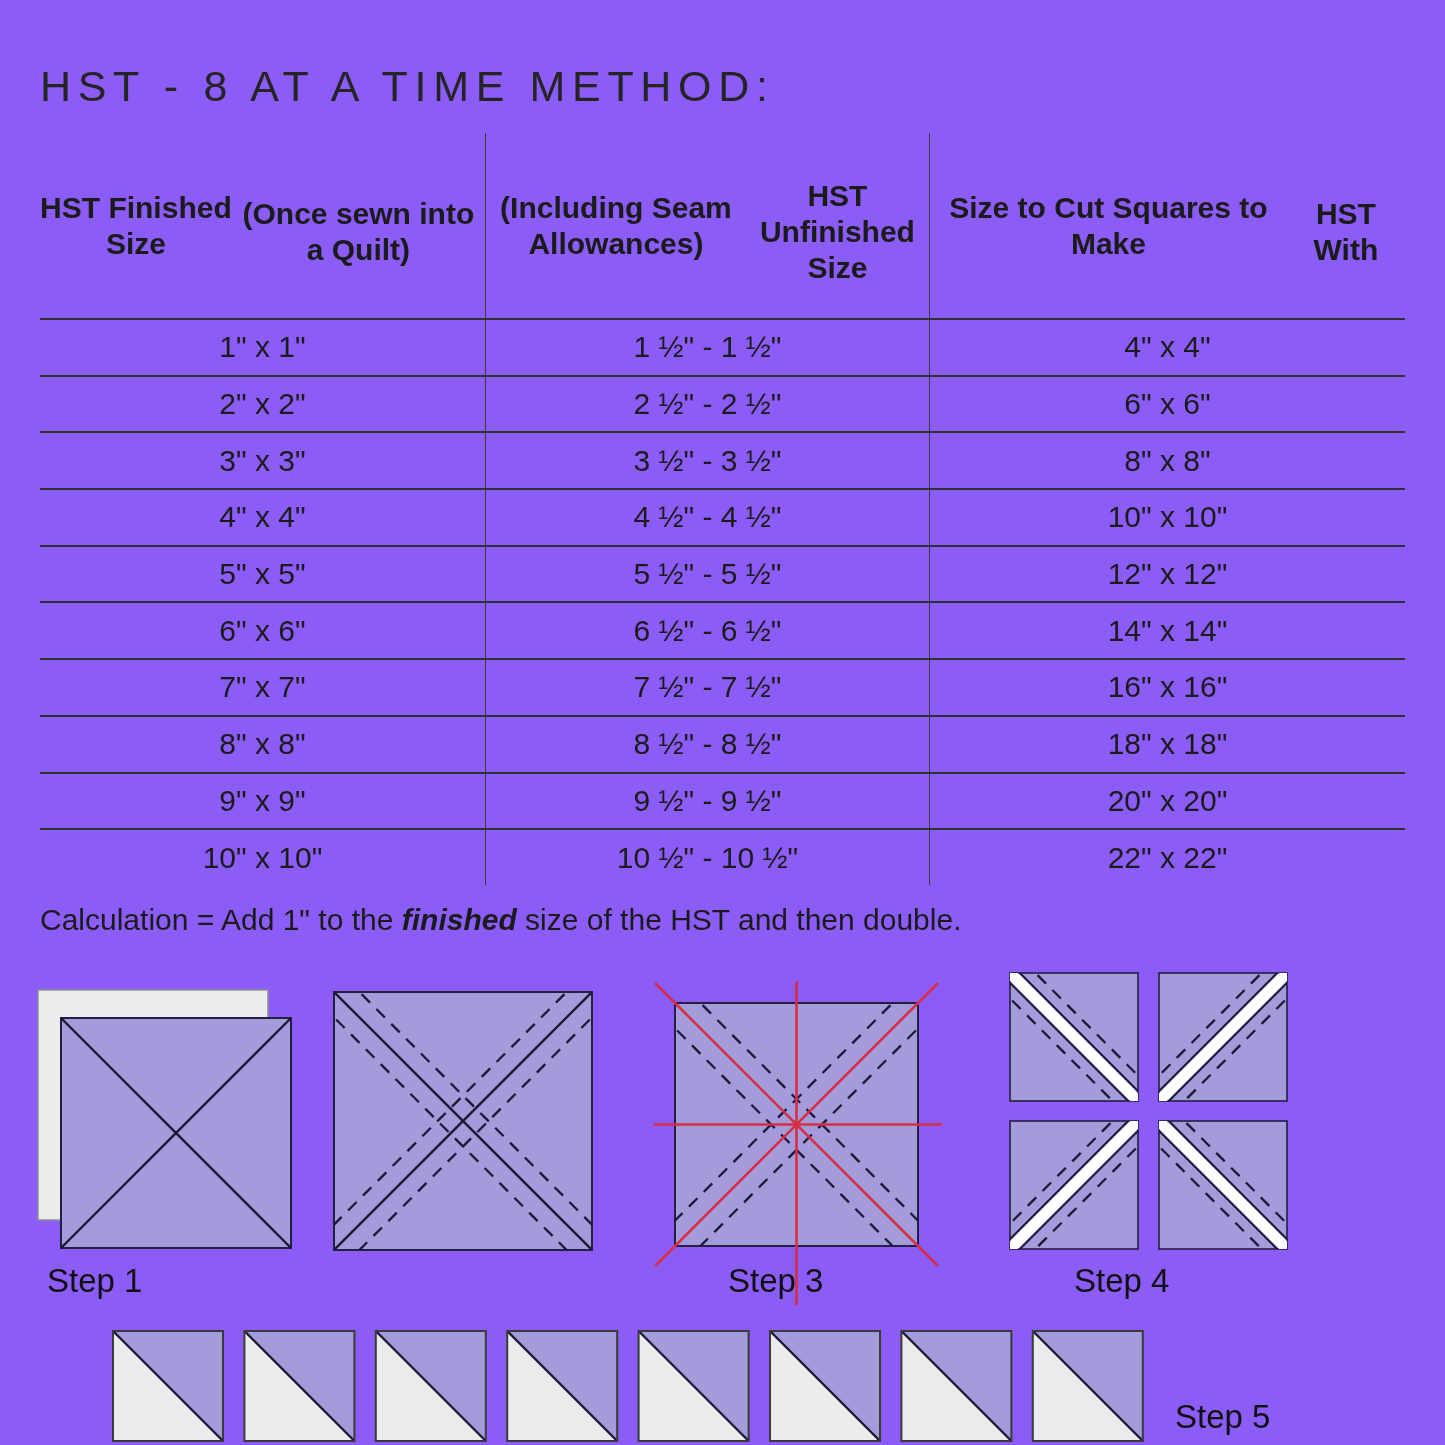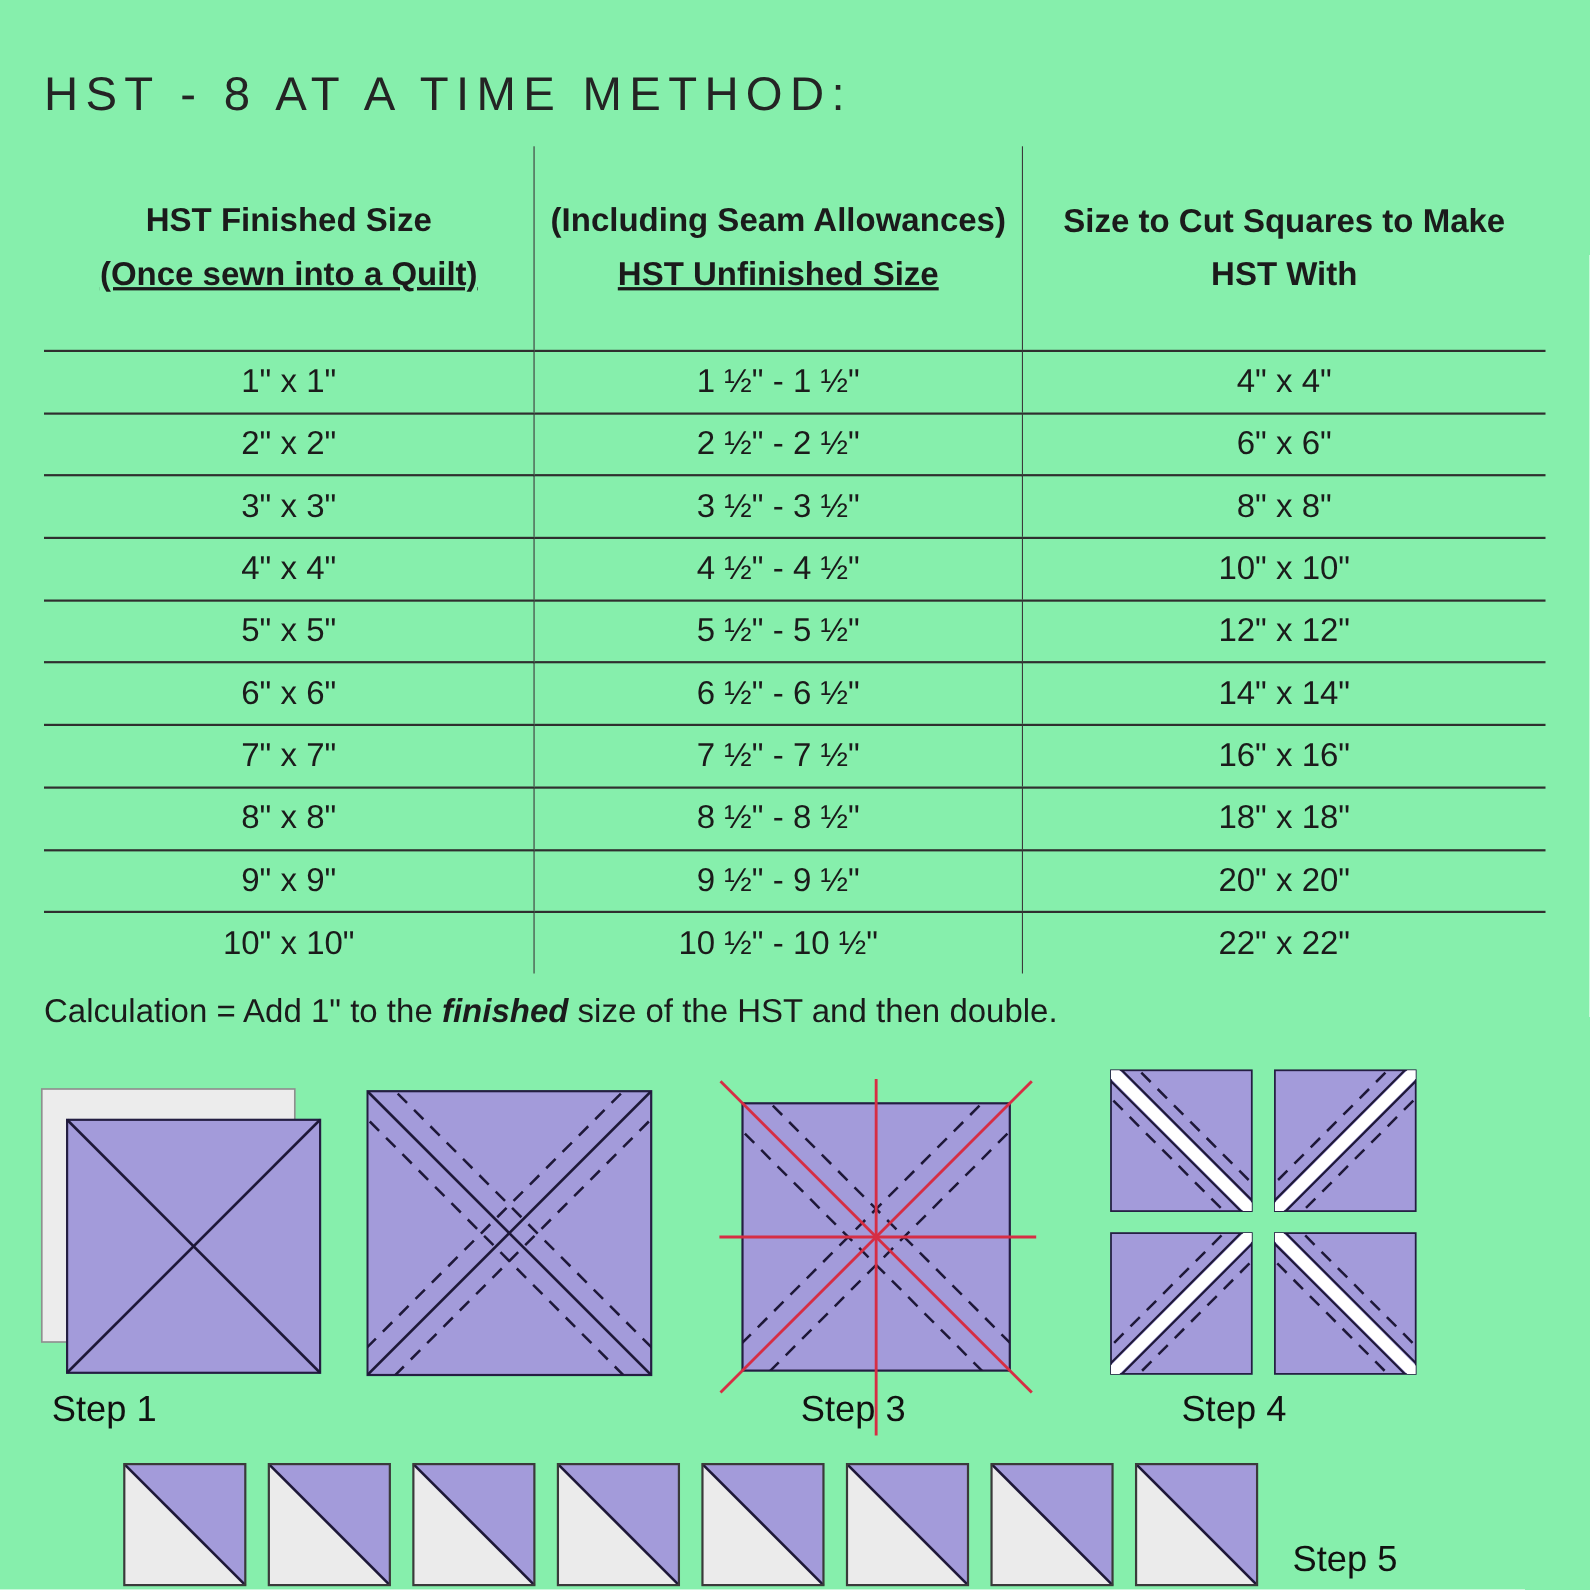--- a/index.html
+++ b/index.html
@@ -1,30 +1,30 @@
 <!DOCTYPE html>
 <html style="--purple: #a39bda; --lightgray: #ececec; --step5gray: #ebebeb; --outline: #241e42; --dashline: #1e1838; --red: #d62e44; --rule: #2f2f2f; --text: #1b1b1b; --grayborder: #8f8f8f;"><head>
 <meta charset="utf-8">
 <style>
   html,body{margin:0;padding:0;background:#fff;}
-  .canvas{position:relative;width:1445px;height:1445px;background:#86efac;overflow:hidden;
+  .canvas{position:relative;width:1445px;height:1445px;background:#8b5cf6;overflow:hidden;
           font-family:"Liberation Sans", sans-serif;color:var(--text);}
   .title{position:absolute;left:40px;top:62px;margin:0;font-size:43px;font-weight:400;
          letter-spacing:0.155em;color:#242424;white-space:nowrap;}
   
   .sizes-table{position:absolute;left:40px;top:133px;width:1365px;height:752px;
                display:grid;grid-template-columns:446px 444px 475px;
                grid-template-rows:185px repeat(10, 56.7px);}
-  .cell{display:flex;flex-direction:column;align-items:center;justify-content:center;
+  .cell{display:flex;flex-direction:row;align-items:center;justify-content:center;
         font-size:30px;line-height:1.2;text-align:center;}
   .c1,.c2{border-right:1.5px solid #3a3a3a;}
   .bd{border-top:2px solid var(--rule);flex-direction:row;}
   .hdr{font-weight:bold;}
   .hdr span{display:block;}
-  .hdr.c1 span + span,.hdr.c2 span + span{margin-top:13px;text-decoration:underline;}
+  .hdr.c1 span + span,.hdr.c2 span + span{margin-top:13px;}
   .hdr.c3 span + span{margin-top:12px;}
   .calc{position:absolute;left:40px;top:903px;margin:0;font-size:30px;}
   .calc b{font-weight:bold;font-style:italic;}
   .step-label{position:absolute;width:220px;margin-left:-110px;
               font-size:33px;color:#111;}
   svg{position:absolute;display:block;}
   .purple{fill:var(--purple);}
   .grayfill{fill:var(--lightgray);}
   .step5gray{fill:var(--step5gray);}
   .outline{stroke:var(--outline);}

